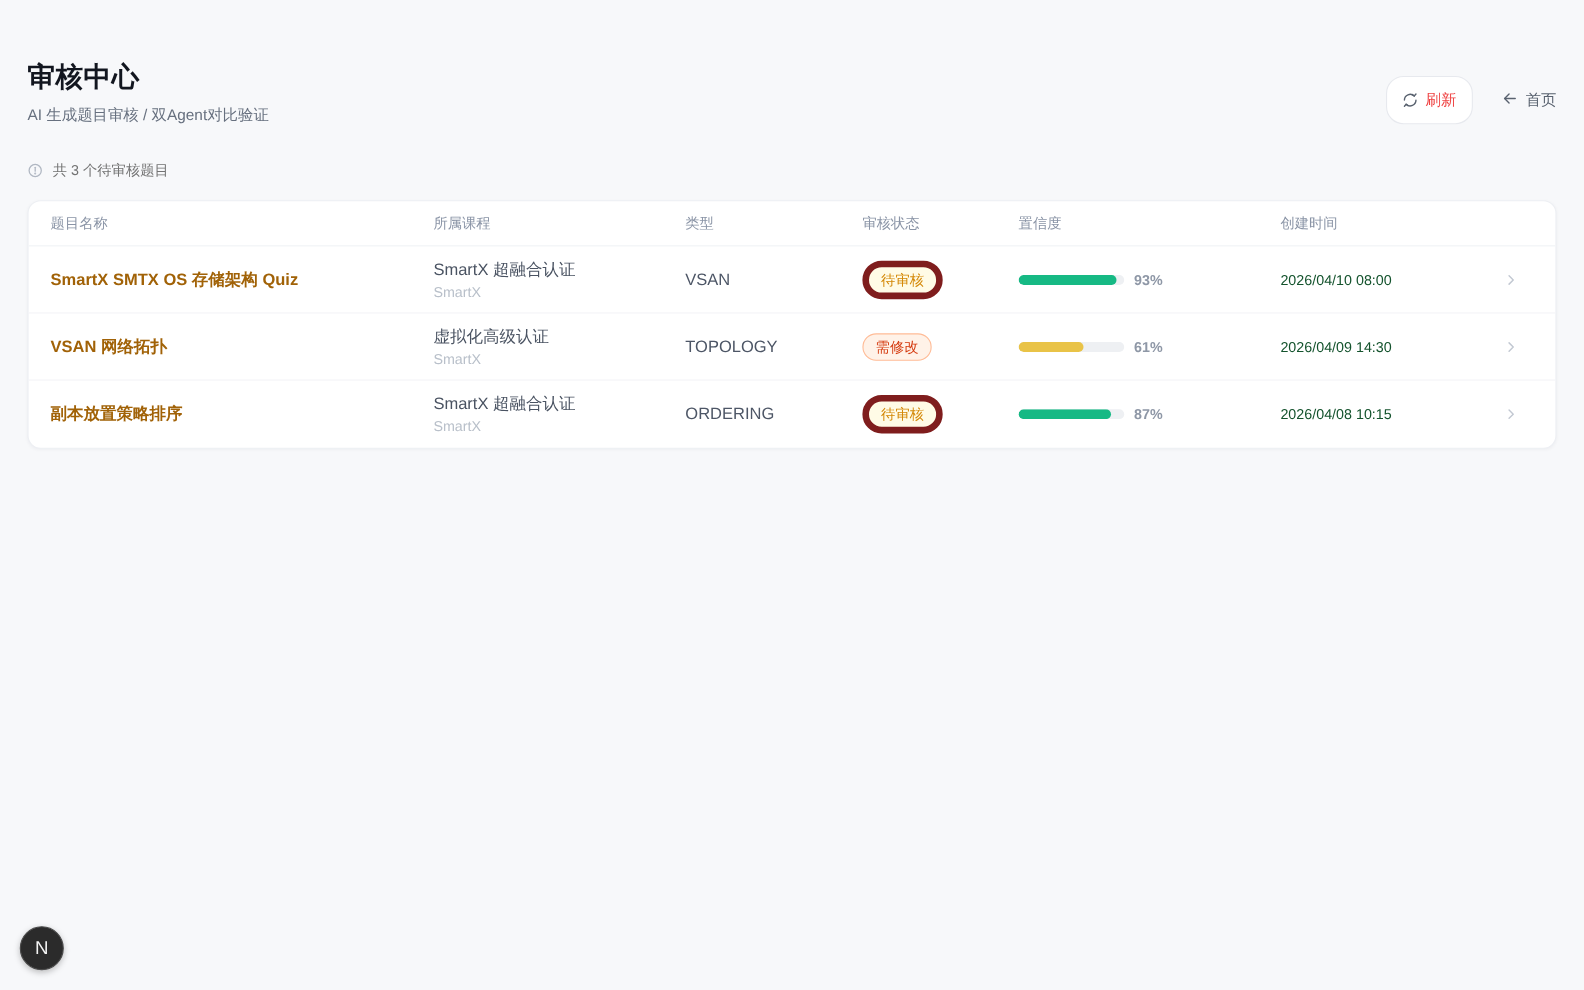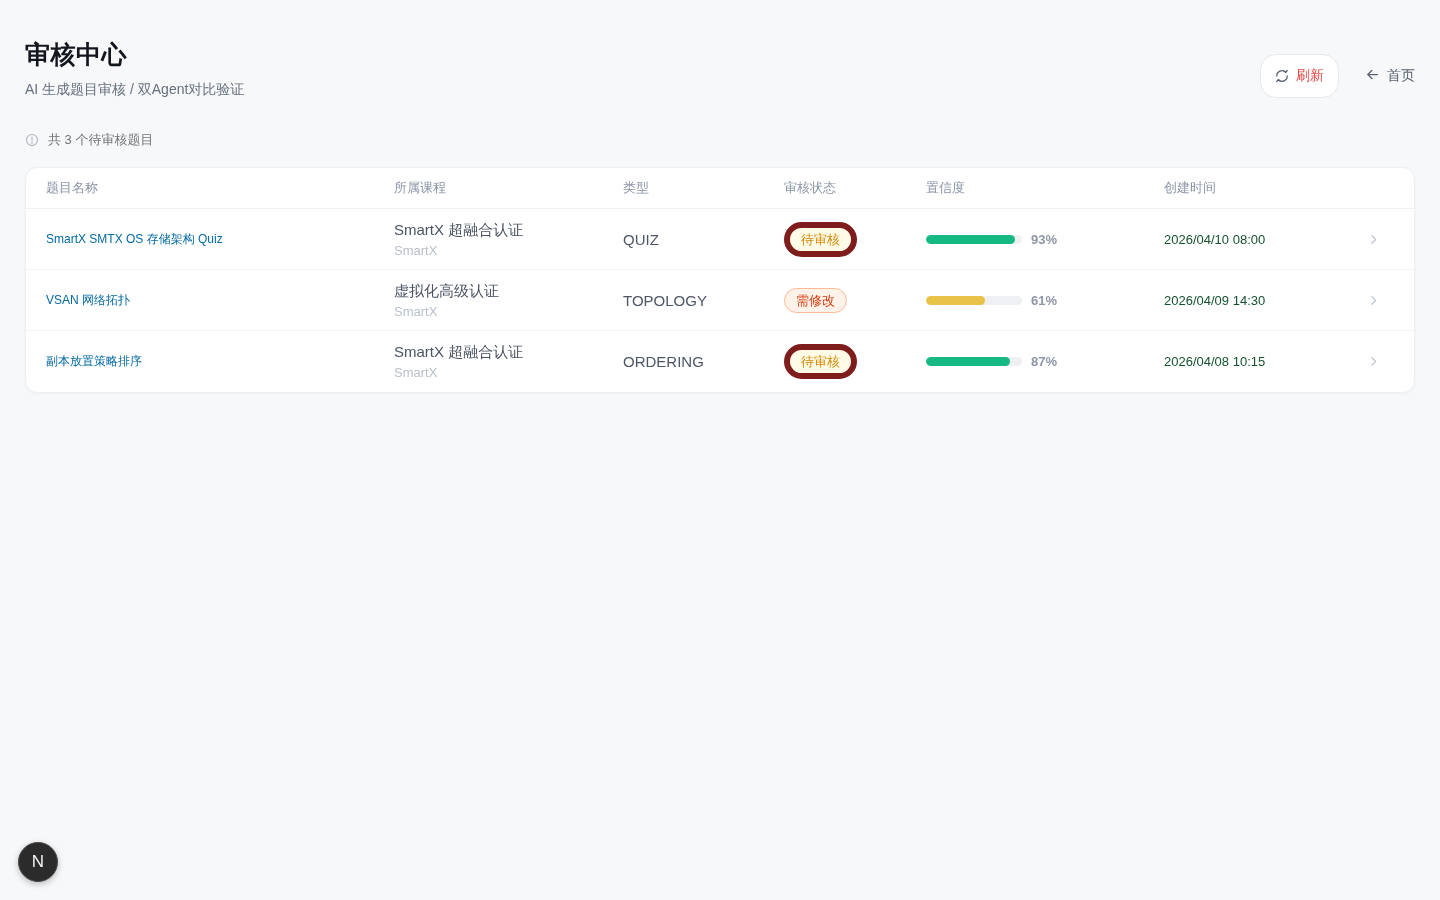--- a/index.html
+++ b/index.html
@@ -11,20 +11,21 @@
     position: relative;
     overflow: hidden;
   }
 
   
   .page-header {
     display: flex;
     justify-content: space-between;
     align-items: flex-start;
     padding: 38px 25px 0 25px;
+    margin-top: 15px;
   }
   .page-title {
     font-size: 25px;
     font-weight: 700;
     color: #12161f;
     letter-spacing: .5px;
   }
   .page-subtitle {
     margin-top: 10px;
     font-size: 14px;
@@ -95,23 +96,23 @@
     color: #8a94a6;
   }
   .t-body .t-row {
     height: 61px;
     border-bottom: 1px solid #f3f4f7;
     cursor: pointer;
   }
   .t-body .t-row:last-child { border-bottom: none; }
 
   .q-title {
-    font-size: 12px;
-    font-weight: 400;
-    color: #0369a1;
+    font-size: 15px;
+    font-weight: 700;
+    color: #a16207;
   }
   .course-name { font-size: 15px; color: #4a5362; }
   .course-sub  { font-size: 13px; color: #b9c0ca; margin-top: 3px; }
   .q-type { font-size: 15px; color: #4d5666; }
 
   .badge {
     display: inline-block;
     padding: 3px 11px;
     border-radius: 999px;
     font-size: 13px;
@@ -218,21 +219,21 @@
   </div>
 
   <div class="t-body">
 
     <div class="t-row">
       <div class="q-title">SmartX SMTX OS 存储架构 Quiz</div>
       <div>
         <div class="course-name">SmartX 超融合认证</div>
         <div class="course-sub">SmartX</div>
       </div>
-      <div class="q-type">QUIZ</div>
+      <div class="q-type">VSAN</div>
       <div>
         <span class="badge" data-kind="pending">待审核</span>
       </div>
       <div class="confidence">
         <div class="bar-track">
           <div class="bar-fill" data-level="high" style="width: 93%;"></div>
         </div>
         <span class="pct-label">93%</span>
       </div>
       <div class="created-at">2026/04/10 08:00</div>

